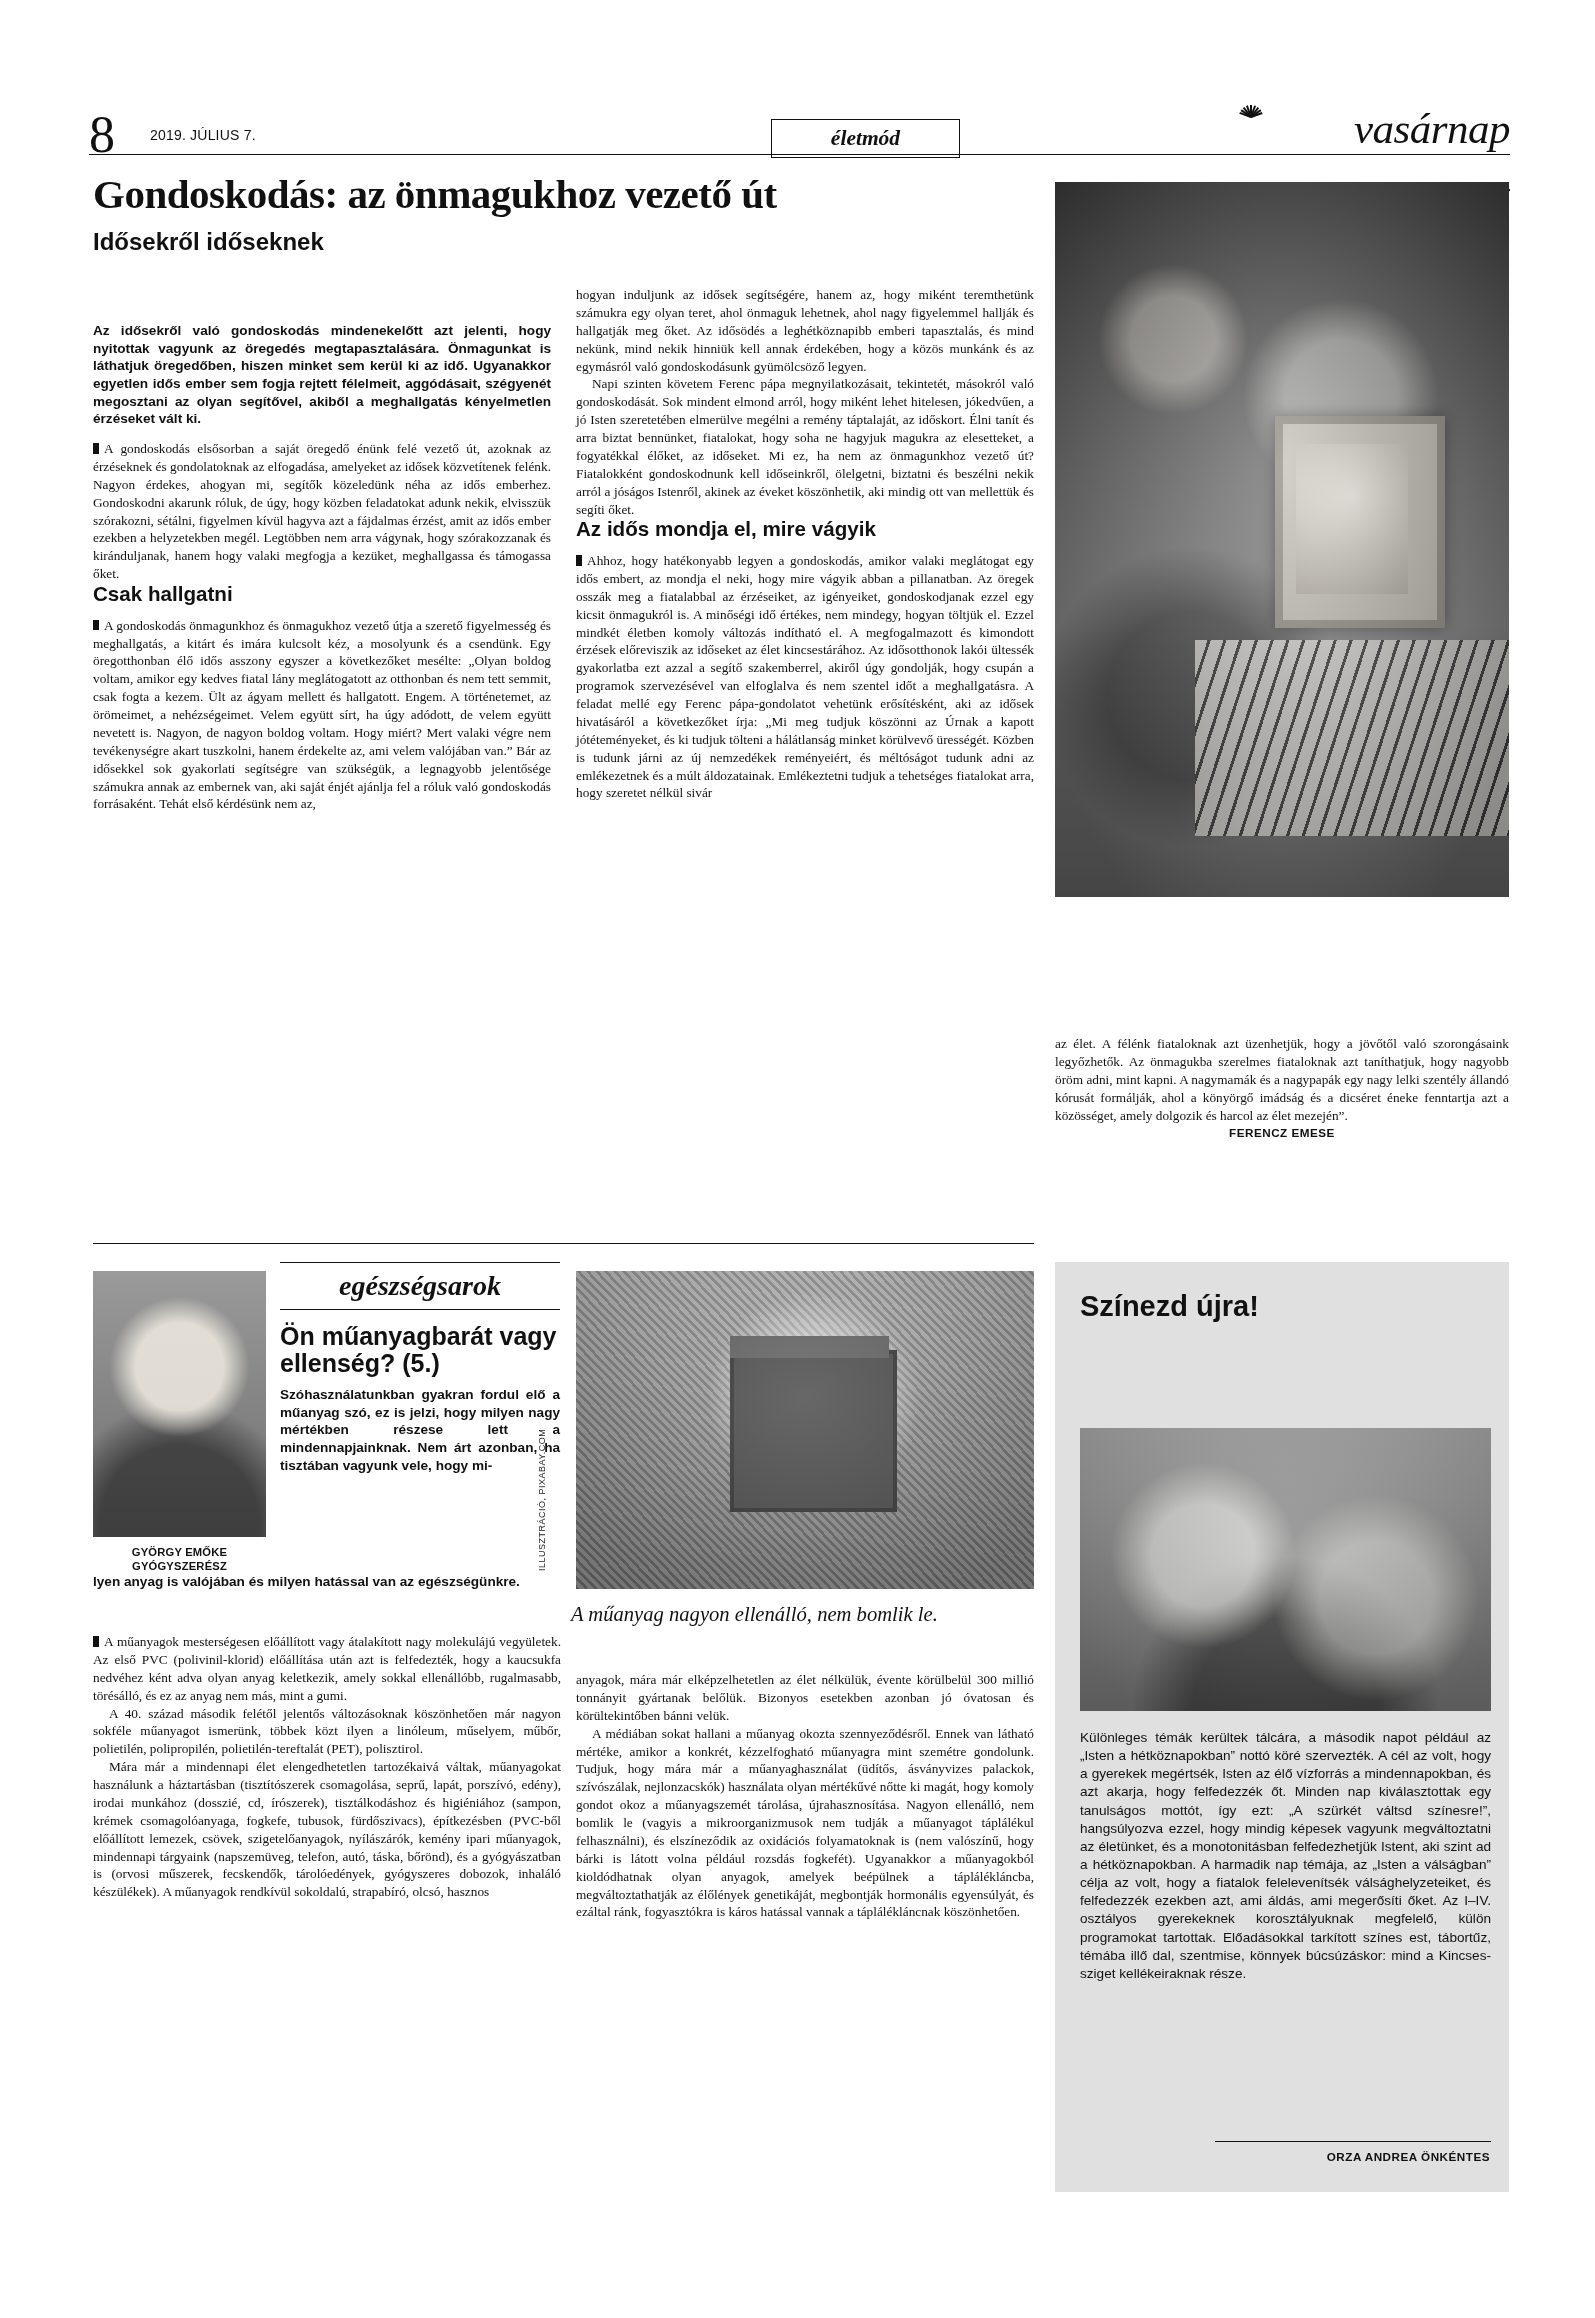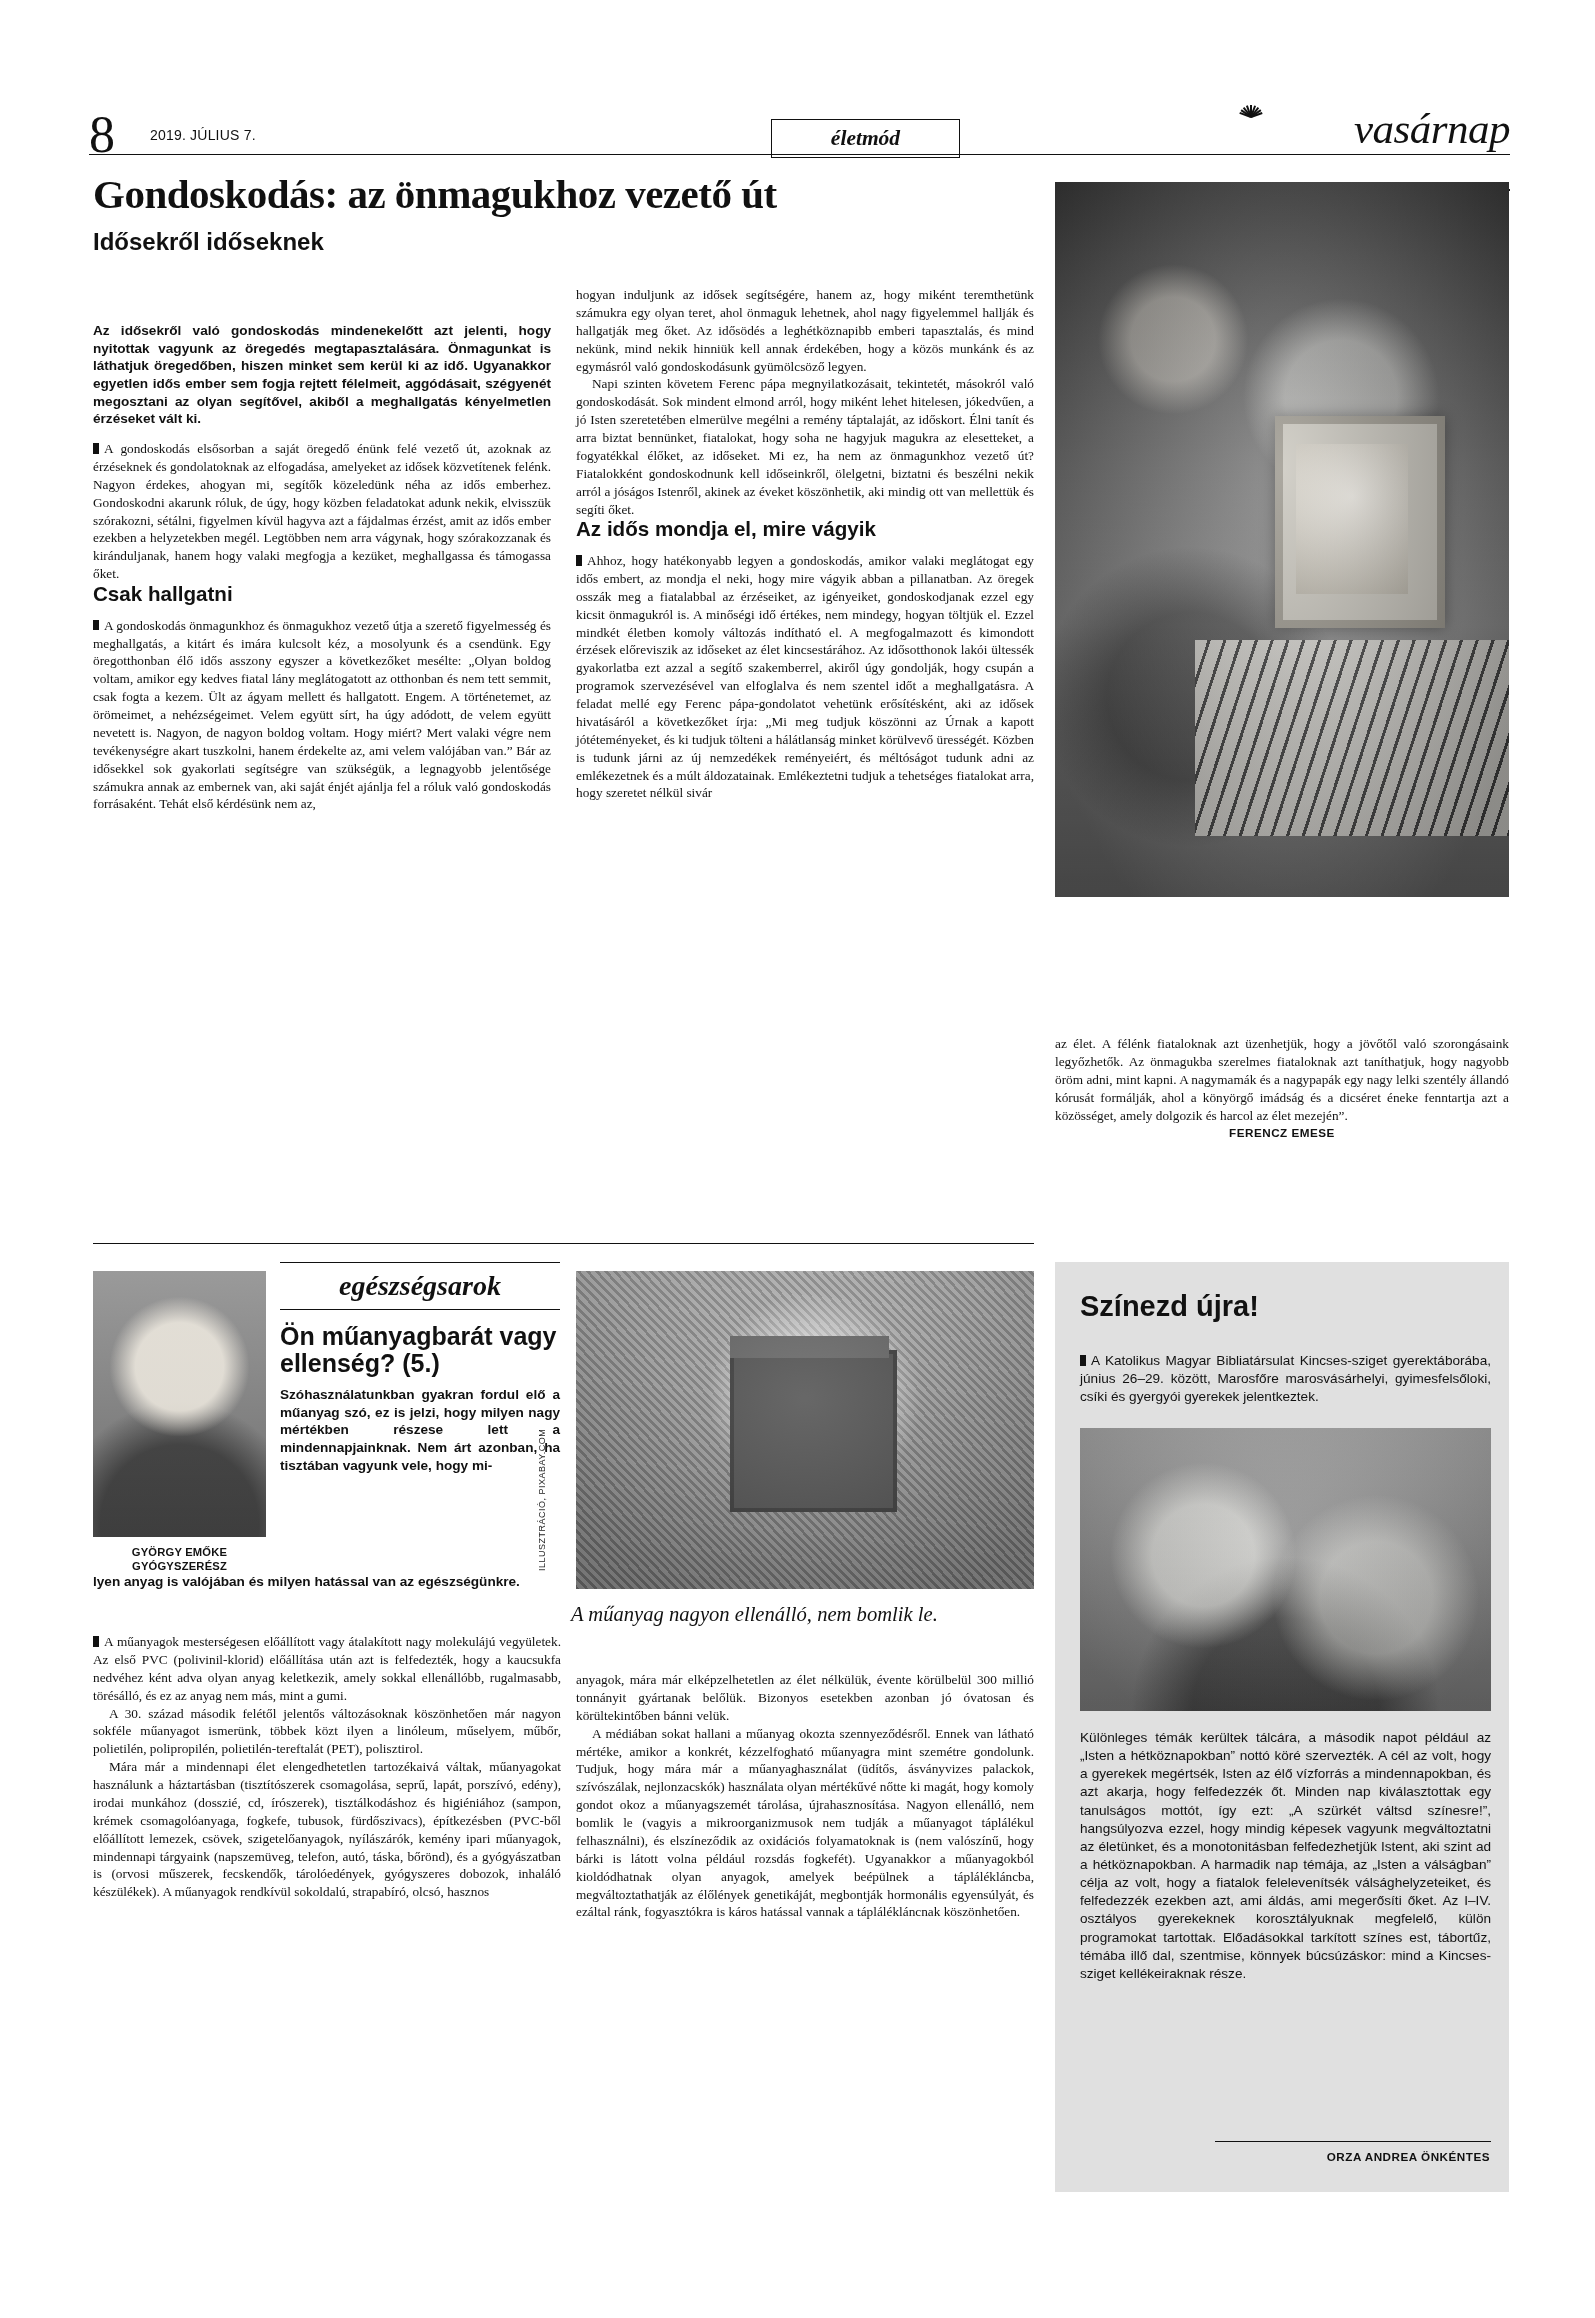--- a/index.html
+++ b/index.html
@@ -467,21 +467,21 @@
   <div class="health-title-rule-top"></div>
   <div class="health-title">egészségsarok</div>
   <div class="health-title-rule-bot"></div>
   <div class="health-head">Ön műanyagbarát vagy ellenség? (5.)</div>
 
   <div class="col" id="hlead">Szóhasználatunkban gyakran fordul elő a műanyag szó, ez is jelzi, hogy milyen nagy mértékben részese lett a mindennapjainknak. Nem árt azonban, ha tisztában vagyunk vele, hogy mi-</div>
   <div class="col" id="hlead2">lyen anyag is valójában és milyen hatással van az egészségünkre.</div>
 
   <div class="col" id="hc1">
     <p class="bull"><span class="bullsq"></span><span>A műanyagok mesterségesen előállított vagy átalakított nagy molekulájú vegyületek. Az első PVC (polivinil-klorid) előállítása után azt is felfedezték, hogy a kaucsukfa nedvéhez ként adva olyan anyag keletkezik, amely sokkal ellenállóbb, rugalmasabb, törésálló, és ez az anyag nem más, mint a gumi.</span></p>
-    <p>A 30. század második felétől jelentős változásoknak köszönhetően már nagyon sokféle műanyagot ismerünk, többek közt ilyen a linóleum, műselyem, műbőr, polietilén, polipropilén, polietilén-tereftalát (PET), polisztirol.</p>
+    <p>A 40. század második felétől jelentős változásoknak köszönhetően már nagyon sokféle műanyagot ismerünk, többek közt ilyen a linóleum, műselyem, műbőr, polietilén, polipropilén, polietilén-tereftalát (PET), polisztirol.</p>
     <p>Mára már a mindennapi élet elengedhetetlen tartozékaivá váltak, műanyagokat használunk a háztartásban (tisztítószerek csomagolása, seprű, lapát, porszívó, edény), irodai munkához (dosszié, cd, írószerek), tisztálkodáshoz és higiéniához (sampon, krémek csomagolóanyaga, fogkefe, tubusok, fürdőszivacs), építkezésben (PVC-ből előállított lemezek, csövek, szigetelőanyagok, nyílászárók, kemény ipari műanyagok, mindennapi tárgyaink (napszemüveg, telefon, autó, táska, bőrönd), és a gyógyászatban is (orvosi műszerek, fecskendők, tárolóedények, gyógyszeres dobozok, inhaláló készülékek). A műanyagok rendkívül sokoldalú, strapabíró, olcsó, hasznos</p>
   </div>
 
   <div class="trash-photo">
     <div class="tex" style="background:linear-gradient(180deg,#bdbdbd 0%,#9e9e9e 45%,#848484 100%);"></div>
     <div class="tex" style="background:
       radial-gradient(circle at 52% 40%, rgba(250,250,250,.55) 0 56px, rgba(0,0,0,0) 107px),
       repeating-linear-gradient(46deg, rgba(0,0,0,.18) 0 2.8px, rgba(255,255,255,.12) 2.8px 6.5px);"></div>
     <div style="position:absolute; left:154px; top:79px; width:159px; height:154px; background:#555; border:4.7px solid #3f3f3f;"></div>
     <div style="position:absolute; left:154px; top:65px; width:159px; height:22.4px; background:#6a6a6a;"></div>
@@ -491,23 +491,20 @@
 
   <div class="trash-caption">A műanyag nagyon ellenálló, nem bomlik le.</div>
 
   <div class="col" id="hc2">
     <p class="noind">anyagok, mára már elképzelhetetlen az élet nélkülük, évente körülbelül 300 millió tonnányit gyártanak belőlük. Bizonyos esetekben azonban jó óvatosan és körültekintőben bánni velük.</p>
     <p>A médiában sokat hallani a műanyag okozta szennyeződésről. Ennek van látható mértéke, amikor a konkrét, kézzelfogható műanyagra mint szemétre gondolunk. Tudjuk, hogy mára már a műanyaghasználat (üdítős, ásványvizes palackok, szívószálak, nejlonzacskók) használata olyan mértékűvé nőtte ki magát, hogy komoly gondot okoz a műanyagszemét tárolása, újrahasznosítása. Nagyon ellenálló, nem bomlik le (vagyis a mikroorganizmusok nem tudják a műanyagot táplálékul felhasználni), és elszíneződik az oxidációs folyamatoknak is (nem valószínű, hogy bárki is látott volna például rozsdás fogkefét). Ugyanakkor a műanyagokból kioldódhatnak olyan anyagok, amelyek beépülnek a táplálékláncba, megváltoztathatják az élőlények genetikáját, megbontják hormonális egyensúlyát, és ezáltal ránk, fogyasztókra is káros hatással vannak a táplálékláncnak köszönhetően.</p>
   </div>
 
   <div class="sidebar"></div>
   <div class="sb-title">Színezd újra!</div>
-  <div class="col" id="sb1">
-    <p class="bull"><span class="bullsq"></span><span>A Katolikus Magyar Bibliatársulat Kincses-sziget gyerektáborába, június 26–29. között, Marosfőre marosvásárhelyi, gyimesfelsőloki, csíki és gyergyói gyerekek jelentkeztek.</span></p>
-  </div>
   <div class="sb-photo">
     <div class="tex" style="background:linear-gradient(180deg,#a8a8a8,#6f6f6f);"></div>
     <div class="tex" style="background:
       radial-gradient(circle at 30% 45%, rgba(245,245,240,.6) 0 51px, rgba(0,0,0,0) 93px),
       radial-gradient(circle at 72% 60%, rgba(235,235,230,.5) 0 56px, rgba(0,0,0,0) 103px),
       radial-gradient(circle at 50% 100%, rgba(20,20,20,.5) 0 93px, rgba(0,0,0,0) 154px);"></div>
     <div class="vign" style="opacity:.5;"></div>
   </div>
   <div class="col" id="sb2">
     <p class="noind">Különleges témák kerültek tálcára, a második napot például az „Isten a hétköznapokban” nottó köré szervezték. A cél az volt, hogy a gyerekek megértsék, Isten az élő vízforrás a mindennapokban, és azt akarja, hogy felfedezzék őt. Minden nap kiválasztottak egy tanulságos mottót, így ezt: „A szürkét váltsd színesre!”, hangsúlyozva ezzel, hogy mindig képesek vagyunk megváltoztatni az életünket, és a monotonitásban felfedezhetjük Istent, aki szint ad a hétköznapokban. A harmadik nap témája, az „Isten a válságban” célja az volt, hogy a fiatalok felelevenítsék válsághelyzeteiket, és felfedezzék ezekben azt, ami áldás, ami megerősíti őket. Az I–IV. osztályos gyerekeknek korosztályuknak megfelelő, külön programokat tartottak. Előadásokkal tarkított színes est, tábortűz, témába illő dal, szentmise, könnyek búcsúzáskor: mind a Kincses-sziget kellékeiraknak része.</p>

